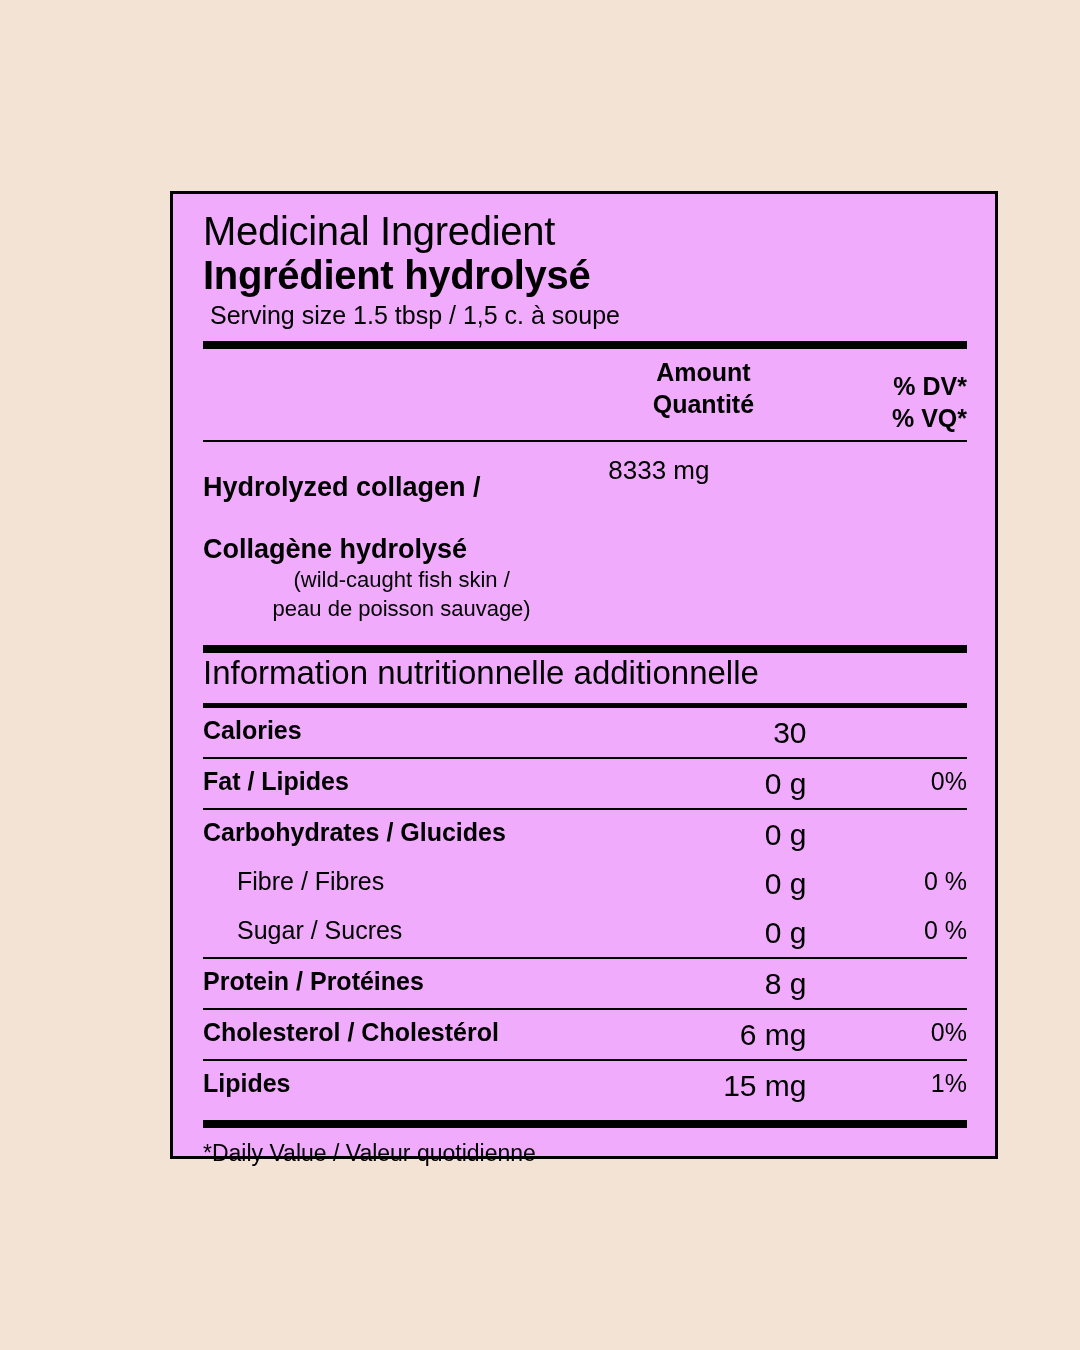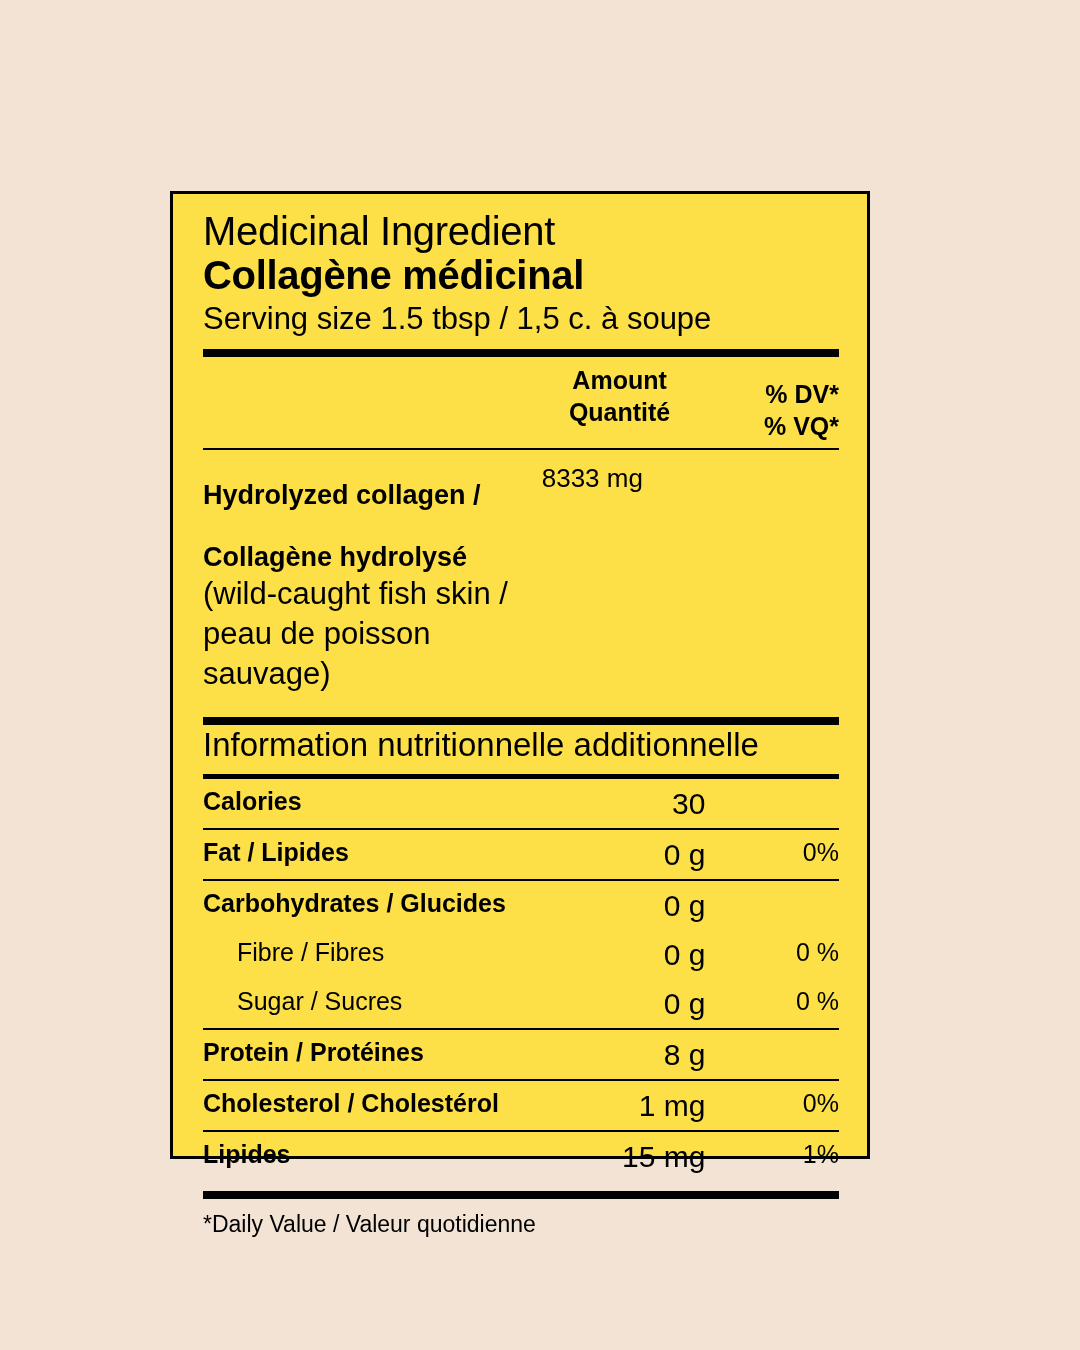--- a/index.html
+++ b/index.html
@@ -11,23 +11,23 @@
     height: 1350px;
     background: #f2e3d5;
     font-family: "Liberation Sans", sans-serif;
     -webkit-font-smoothing: antialiased;
   }
 
   .panel {
     position: absolute;
     left: 170px;
     top: 191px;
-    width: 700px;
+    width: 828px;
     height: 968px;
-    background: #fde047;
+    background: #f0abfc;
     border: 3px solid #000000;
     box-sizing: border-box;
   }
 
   .inner {
     position: absolute;
     left: 30px;
     top: 16px;
     right: 28px;
   }
@@ -43,26 +43,27 @@
   }
   .title-fr {
     font-size: 40px;
     font-weight: 700;
     color: #000;
     letter-spacing: -0.3px;
     line-height: 1.12;
     white-space: nowrap;
   }
   .serving {
-    font-size: 31px;
+    font-size: 25px;
     font-weight: 400;
     color: #000;
     line-height: 1.25;
     margin-top: 2px;
     white-space: nowrap;
+    margin-left: 7px;
   }
 
   
   .rule-thick {
     border: 0;
     border-top: 8px solid #000;
     margin: 10px 0 0 0;
   }
   .rule-mid {
     border: 0;
@@ -99,24 +100,25 @@
     text-align: right;
   }
 
   .med-name {
     font-size: 27px;
     font-weight: 700;
     line-height: 1.26;
     padding-top: 28px;
   }
   .med-sub {
-    font-size: 31px;
+    font-size: 22px;
     font-weight: 400;
     line-height: 1.3;
     padding-bottom: 12px;
+    text-align: center;
   }
   .med-amt {
     font-size: 26px;
     font-weight: 400;
     padding-top: 13px;
     text-align: left;
     padding-left: 8px;
   }
 
   
@@ -173,21 +175,21 @@
     padding-top: 12px;
   }
 </style>
 </head>
 <body>
 
 <div class="panel">
   <div class="inner">
 
     <div class="title-en">Medicinal Ingredient</div>
-    <div class="title-fr">Collagène médicinal</div>
+    <div class="title-fr">Ingrédient hydrolysé</div>
     <div class="serving">Serving size 1.5 tbsp / 1,5 c. à soupe</div>
 
     <hr class="rule-thick">
 
     <table>
       <tbody>
           <tr>
         <td class="col-name"></td>
         <td class="col-amt amount-head">
           <div>Amount</div>
@@ -275,21 +277,21 @@
         <td class="col-dv nut-dv"></td>
       </tr>
       <tr class="sep">
             <td colspan="3">
               <hr>
             </td>
           </tr>
 
       <tr class="nut-row">
         <td class="col-name nut-label">Cholesterol / Cholestérol</td>
-        <td class="col-amt nut-amt">1 mg</td>
+        <td class="col-amt nut-amt">6 mg</td>
         <td class="col-dv nut-dv">0%</td>
       </tr>
       <tr class="sep">
             <td colspan="3">
               <hr>
             </td>
           </tr>
 
       <tr class="nut-row">
         <td class="col-name nut-label">Lipides</td>

